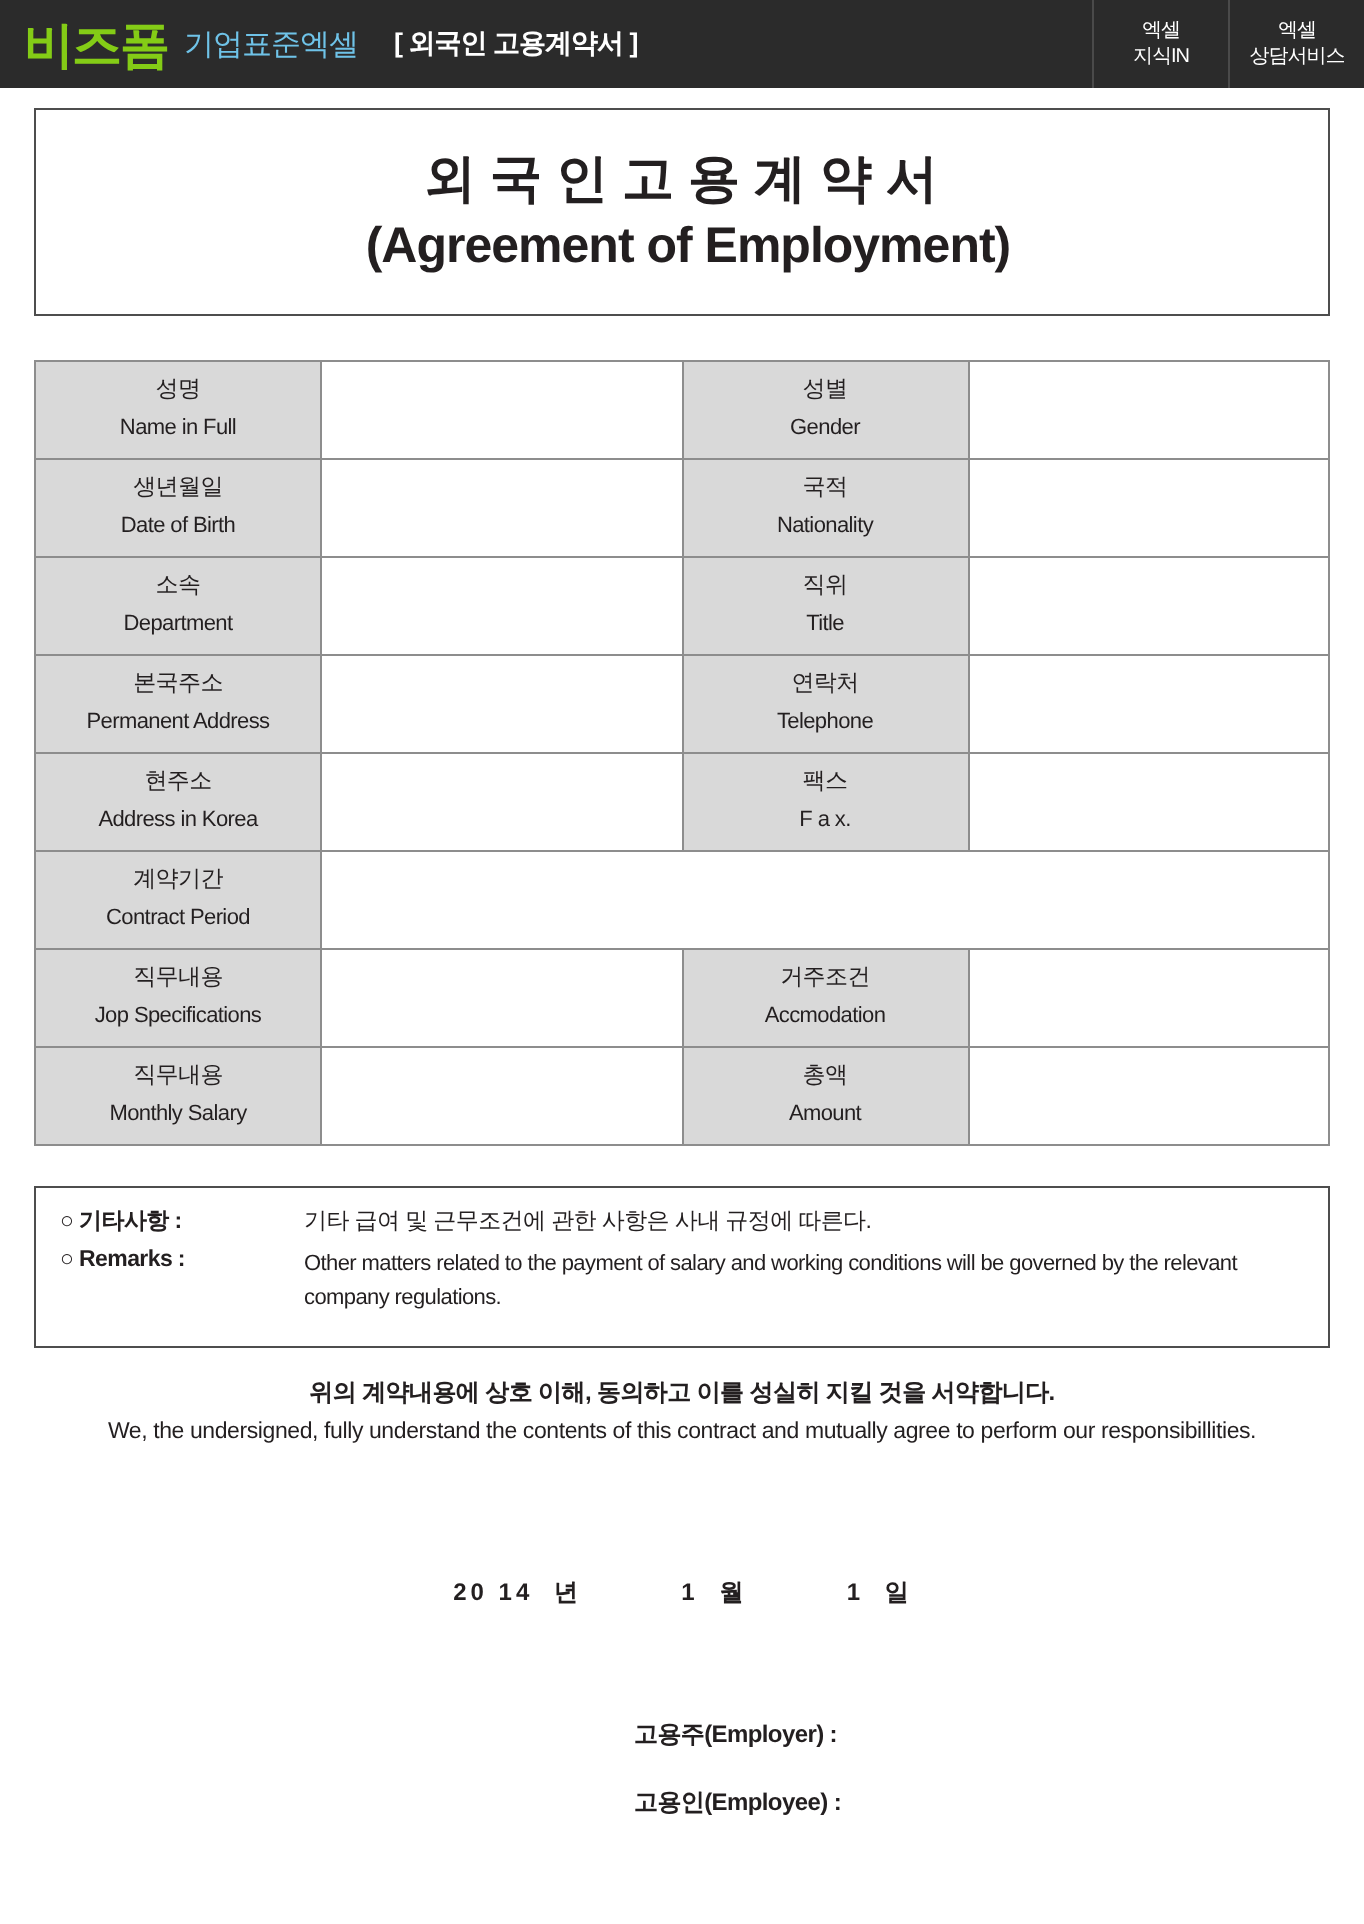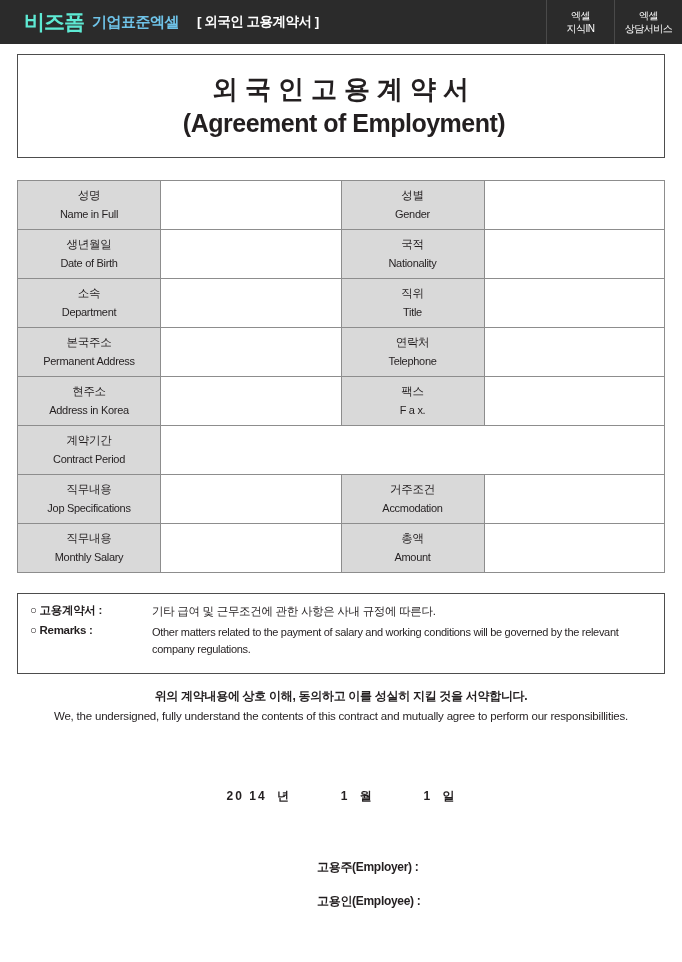--- a/index.html
+++ b/index.html
@@ -18,30 +18,30 @@
 
   
   .topbar {
     height: 44px;
     background: #2b2b2b;
     display: flex;
     align-items: center;
     position: relative;
   }
   .brand {
-    color: #5eead4;
-    font-size: 21px;
+    color: #84cc16;
+    font-size: 25px;
     font-weight: bold;
     letter-spacing: -1px;
-    margin-left: 24px;
+    margin-left: 12px;
   }
   .brand-sub {
     color: #6fc3e8;
     font-size: 15px;
-    font-weight: bold;
+    font-weight: normal;
     margin-left: 8px;
     letter-spacing: -0.5px;
   }
   .doc-chip {
     color: #ffffff;
     font-size: 13.5px;
     font-weight: bold;
     margin-left: 18px;
     letter-spacing: -0.5px;
   }
@@ -338,21 +338,21 @@
         <span class="en">Amount</span>
       </td>
       <td class="fld"></td>
     </tr>
   </tbody>
     </table>
 
   <div class="remarks">
     <div class="rem-row">
       <div class="rem-label">
-        <span>○&nbsp;</span><span>고용계약서 :</span>
+        <span>○&nbsp;</span><span>기타사항 :</span>
       </div>
       <div class="rem-colon"></div>
       <div class="rem-text">기타 급여 및 근무조건에 관한 사항은 사내 규정에 따른다.</div>
     </div>
     <div class="rem-row">
       <div class="rem-label">
         <span>○&nbsp;</span><span>Remarks :</span>
       </div>
       <div class="rem-colon"></div>
       <div class="rem-text en">Other matters related to the payment of salary and working conditions will be governed by the relevant company regulations.</div>

